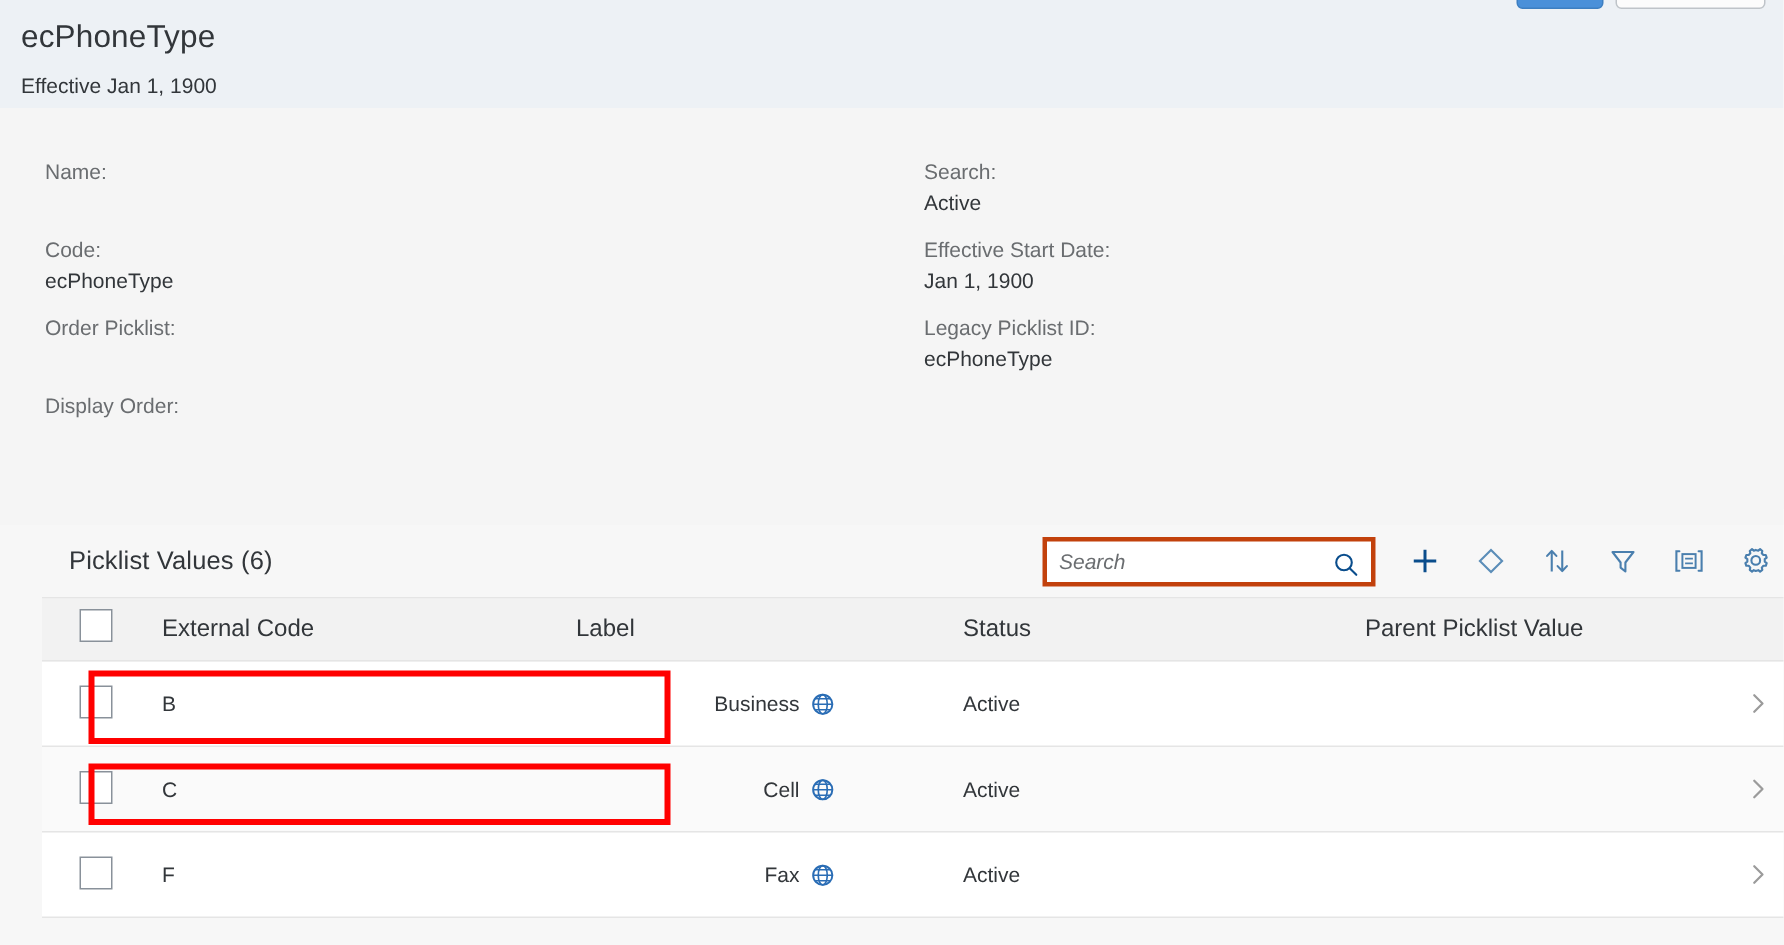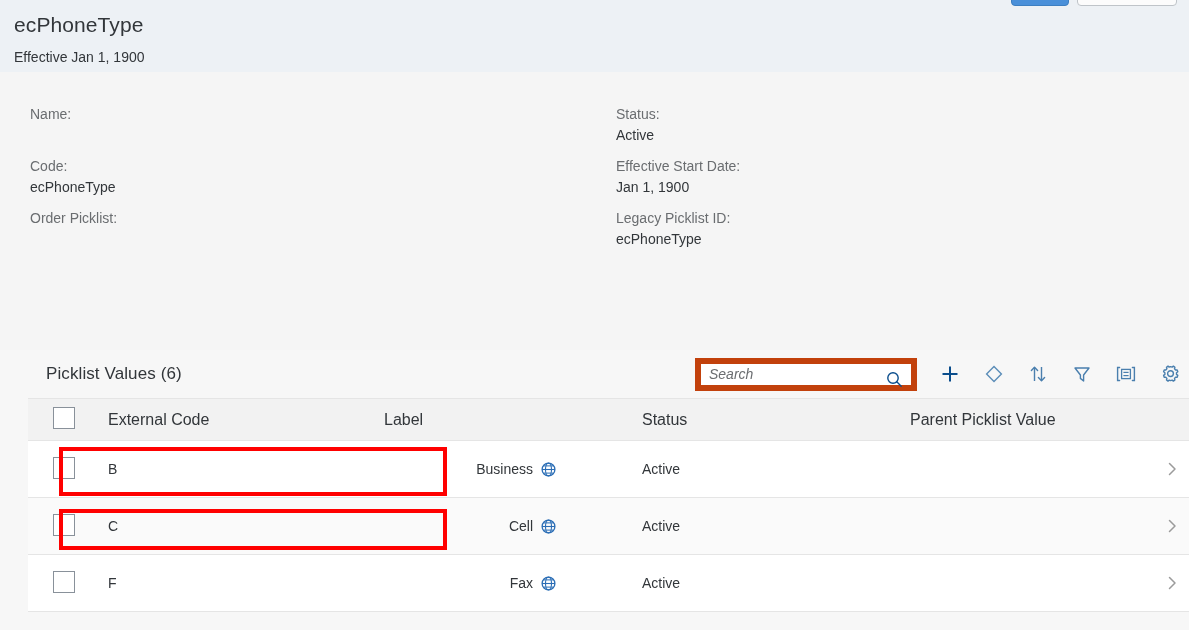--- a/index.html
+++ b/index.html
@@ -129,21 +129,21 @@
     font-weight: 400;
     letter-spacing: 0.1px;
   }
   .toolbar-spacer { flex: 1 1 auto; }
 
   .search-box {
     position: relative;
     width: 222px;
     height: 33px;
     background: #ffffff;
-    border: 6px solid #c2410c;
+    border: 3px solid #c2410c;
     box-sizing: border-box;
     display: flex;
     align-items: center;
     padding: 0 8px;
   }
   .search-box input {
     border: 0;
     outline: 0;
     background: transparent;
     font-family: "Liberation Sans", sans-serif;
@@ -281,27 +281,28 @@
       </div>
       <div class="field">
         <div class="field-label">Code:</div>
         <div class="field-value">ecPhoneType</div>
       </div>
       <div class="field">
         <div class="field-label">Order Picklist:</div>
         <div class="field-value"></div>
       </div>
       <div class="field">
+        <div class="field-label">Display Order:</div>
         <div class="field-value"></div>
       </div>
     </div>
 
     <div class="form-col right">
       <div class="field">
-        <div class="field-label">Status:</div>
+        <div class="field-label">Search:</div>
         <div class="field-value">Active</div>
       </div>
       <div class="field">
         <div class="field-label">Effective Start Date:</div>
         <div class="field-value">Jan 1, 1900</div>
       </div>
       <div class="field">
         <div class="field-label">Legacy Picklist ID:</div>
         <div class="field-value">ecPhoneType</div>
       </div>

